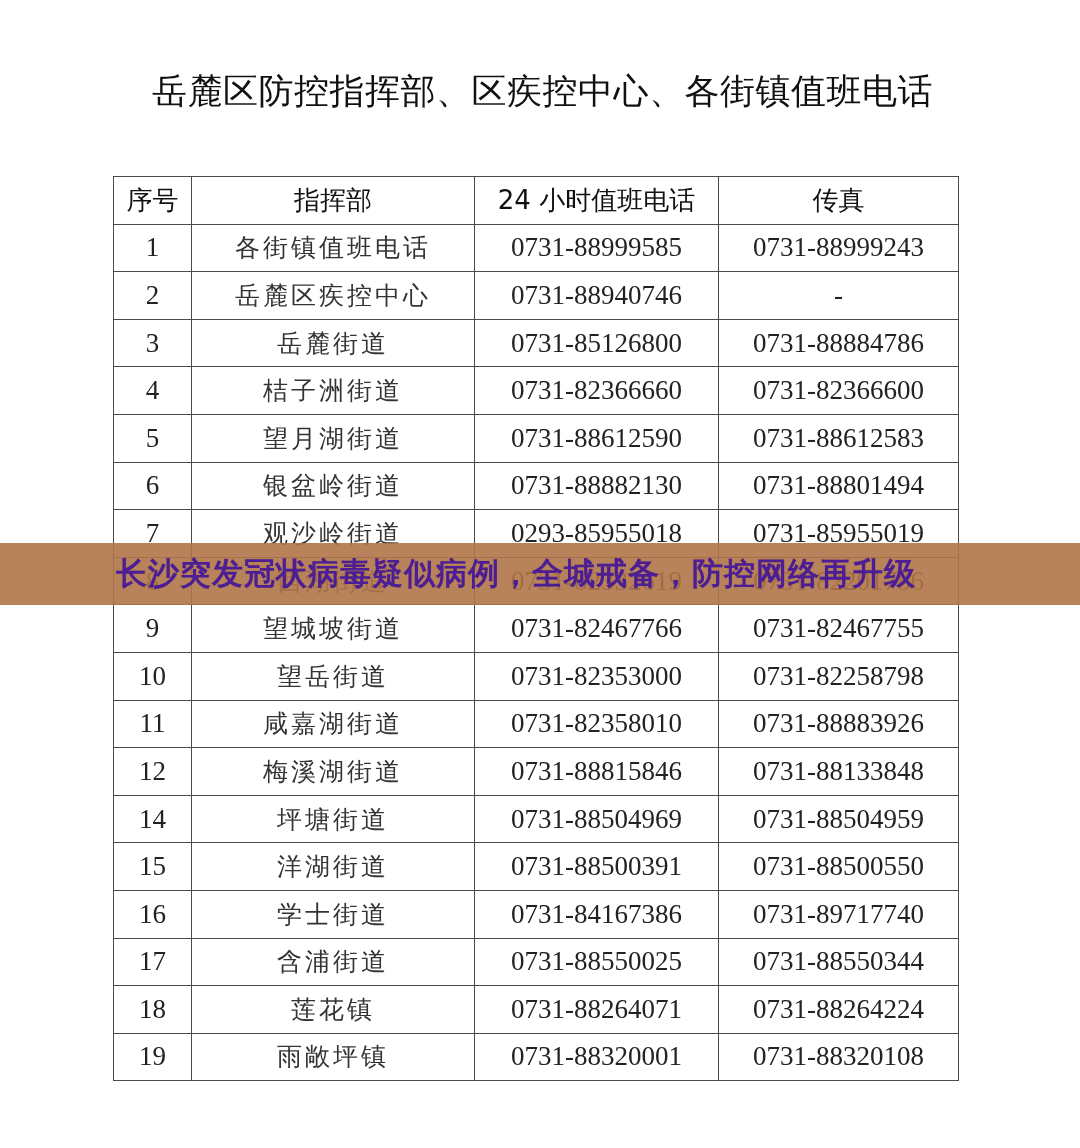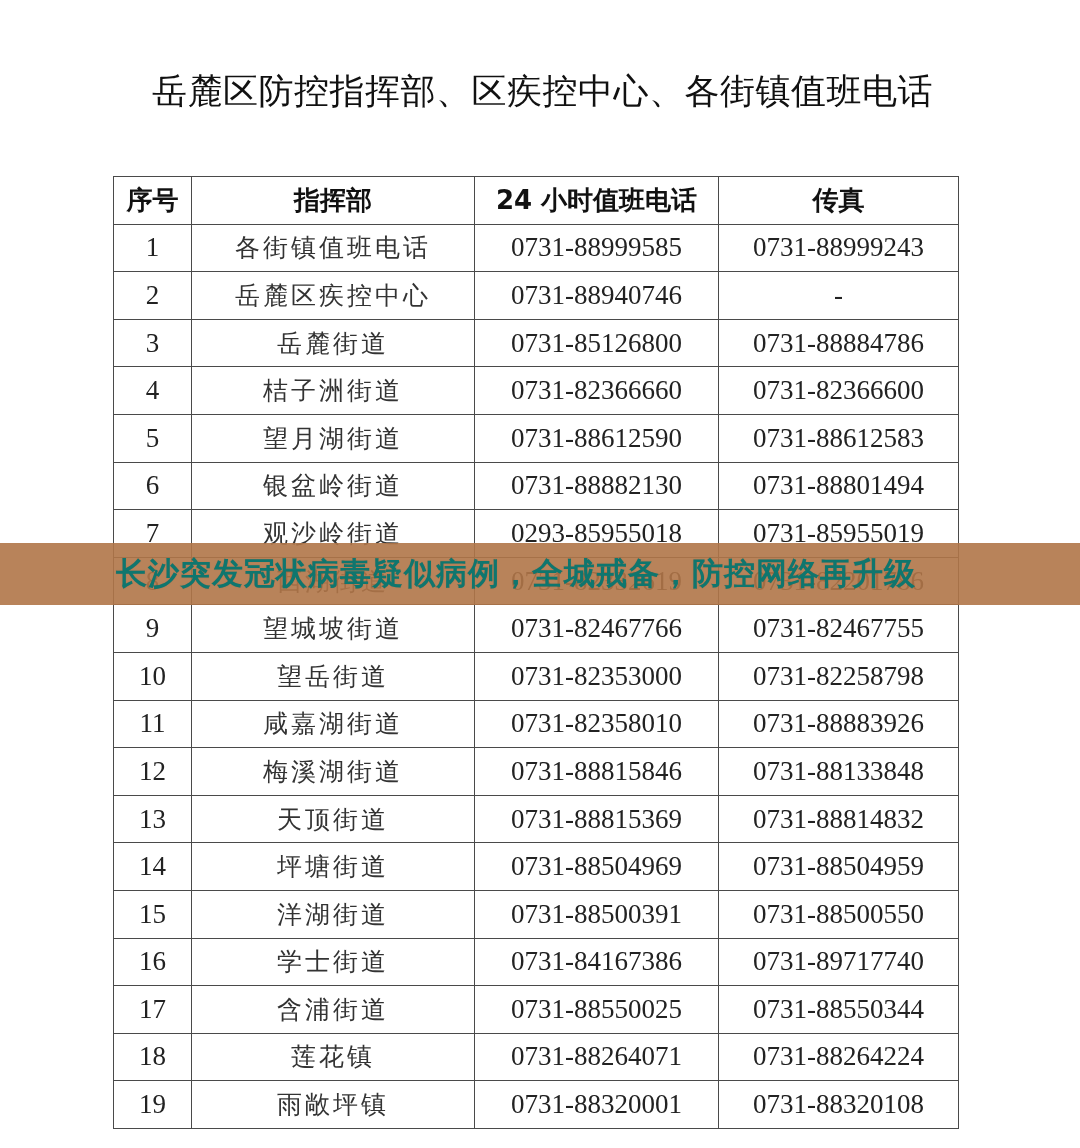--- a/index.html
+++ b/index.html
@@ -43,21 +43,21 @@
       border: 1.5px solid #4a4a4a;
       height: 46.6px;
       padding: 0;
       text-align: center;
       vertical-align: middle;
       overflow: hidden;
       white-space: nowrap;
     }
     table.contacts th {
       font-family: "DejaVu Sans", "Liberation Sans", sans-serif;
-      font-weight: bold;
+      font-weight: normal;
       font-size: 26px;
       color: #111;
     }
     table.contacts td {
       font-family: "DejaVu Serif", "Liberation Serif", serif;
       font-size: 25px;
       color: #222;
     }
     table.contacts td.num {
       font-family: "Liberation Serif", "DejaVu Serif", serif;
@@ -84,21 +84,21 @@
       display: flex;
       align-items: center;
       justify-content: flex-start;
       box-sizing: border-box;
       padding-left: 116px;
     }
     .banner-text {
       font-family: "DejaVu Sans", "Liberation Sans", sans-serif;
       font-weight: bold;
       font-size: 31px;
-      color: #0f766e;
+      color: #4c1d95;
       letter-spacing: 1px;
       text-shadow: 0 0 1px rgba(0,0,0,0.15);
     }
   </style>
 </head>
 <body>
 
 <div class="doc-title">岳麓区防控指挥部、区疾控中心、各街镇值班电话</div>
 
 <table class="contacts">
@@ -183,26 +183,20 @@
         <td class="tel">0731-82358010</td>
         <td class="tel">0731-88883926</td>
       </tr>
       <tr>
         <td class="num">12</td>
         <td class="name">梅溪湖街道</td>
         <td class="tel">0731-88815846</td>
         <td class="tel">0731-88133848</td>
       </tr>
       <tr>
-        <td class="num">13</td>
-        <td class="name">天顶街道</td>
-        <td class="tel">0731-88815369</td>
-        <td class="tel">0731-88814832</td>
-      </tr>
-      <tr>
         <td class="num">14</td>
         <td class="name">坪塘街道</td>
         <td class="tel">0731-88504969</td>
         <td class="tel">0731-88504959</td>
       </tr>
       <tr>
         <td class="num">15</td>
         <td class="name">洋湖街道</td>
         <td class="tel">0731-88500391</td>
         <td class="tel">0731-88500550</td>

